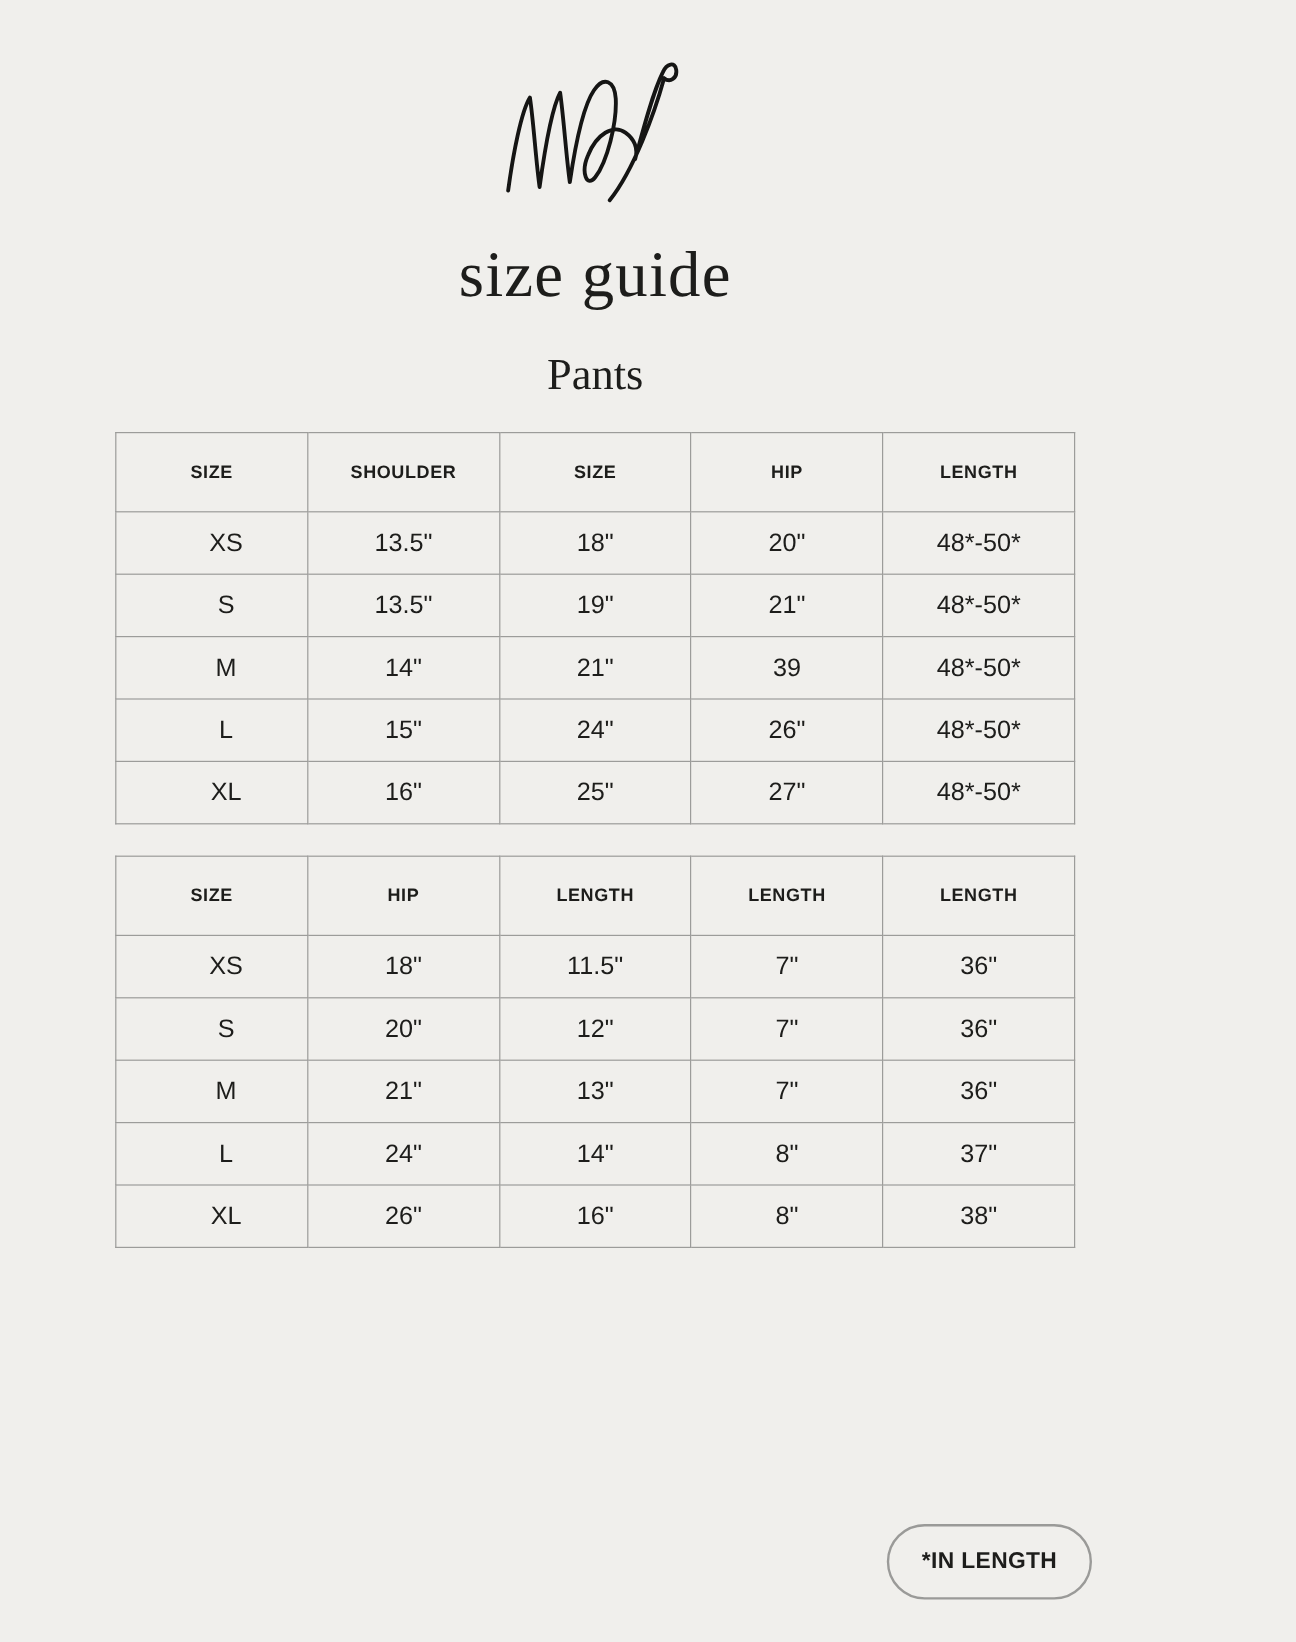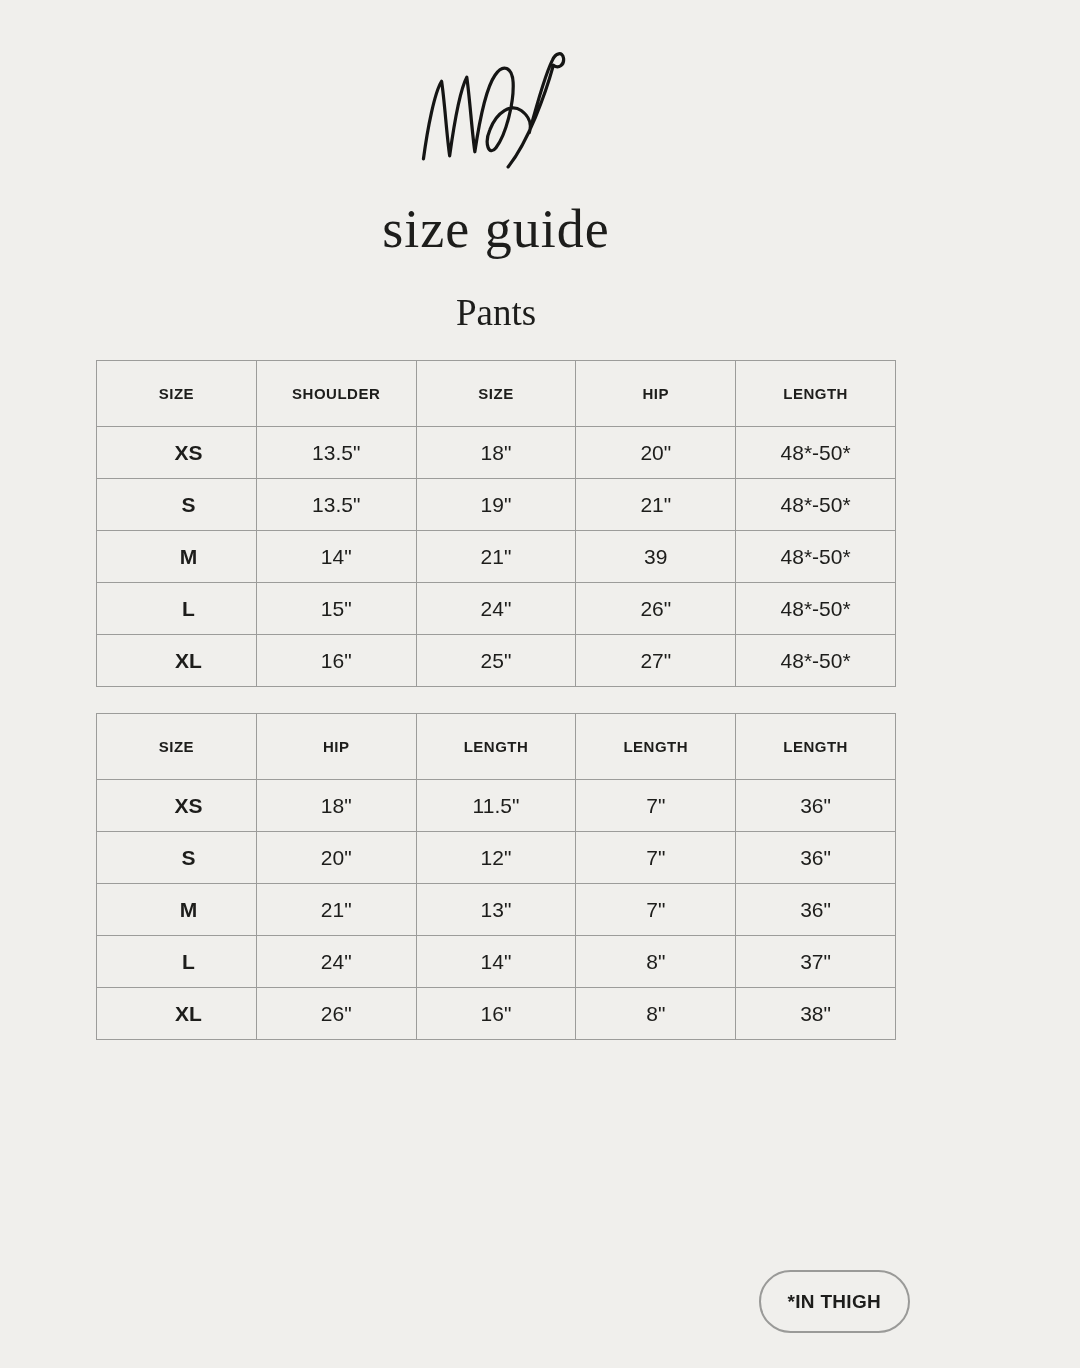--- a/index.html
+++ b/index.html
@@ -58,21 +58,21 @@
     height: 66px;
     font-size: 15px;
     font-weight: bold;
     letter-spacing: 0.5px;
   }
   .size-table td {
     height: 52px;
     font-size: 21px;
     font-weight: 400;
   }
-  .size-table td.size-col { font-weight: bold; padding-left: 24px; }
+  .size-table td.size-col { font-weight: normal; padding-left: 24px; }
 
   .footnote-pill {
     position: absolute;
     top: 1270px;
     right: 82px;
     height: 63px;
     padding: 0 27px;
     border: 2px solid #9a9a98;
     border-radius: 34px;
     display: flex;
@@ -206,15 +206,15 @@
       <tr>
         <td class="size-col">XL</td>
         <td>26"</td>
         <td>16"</td>
         <td>8"</td>
         <td>38"</td>
       </tr>
     </tbody>
   </table>
 
-  <div class="footnote-pill">*IN THIGH</div>
+  <div class="footnote-pill">*IN LENGTH</div>
 
 </div>
 
 </body></html>

